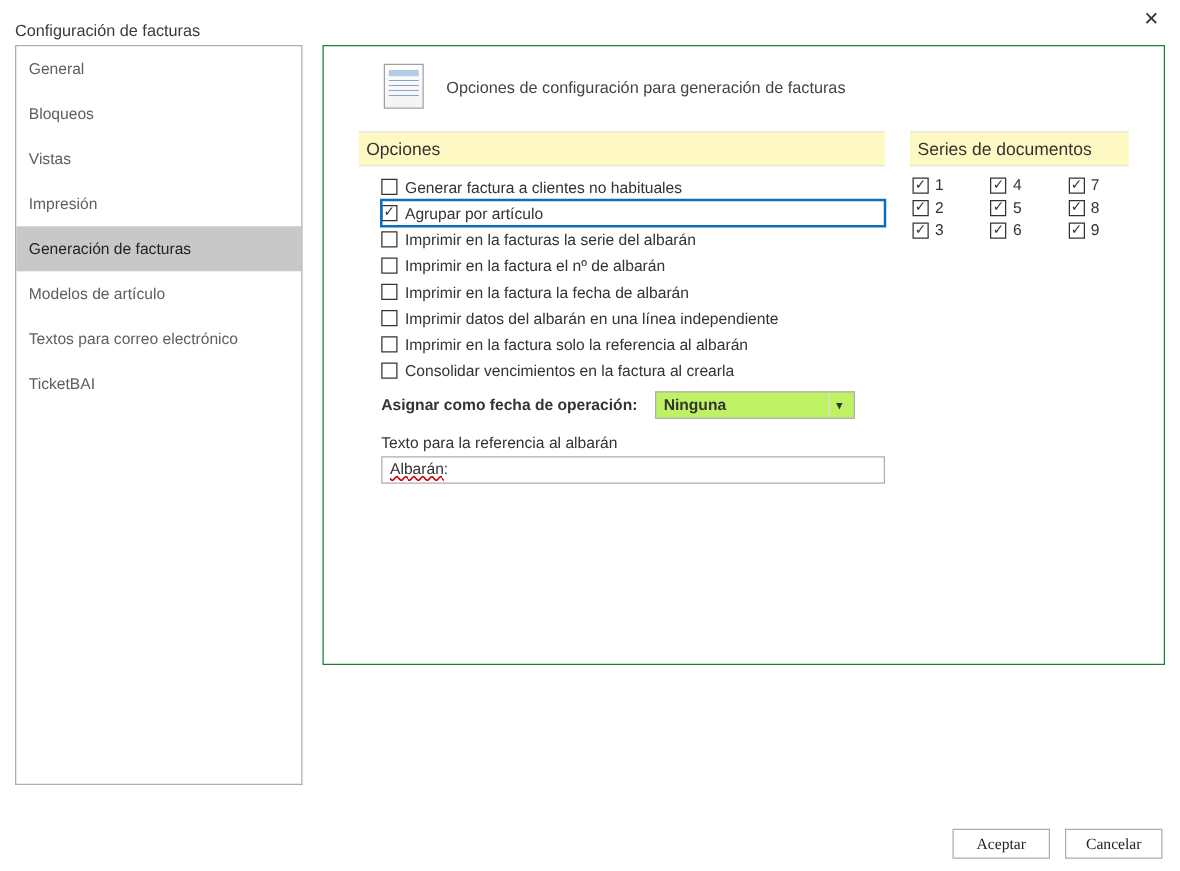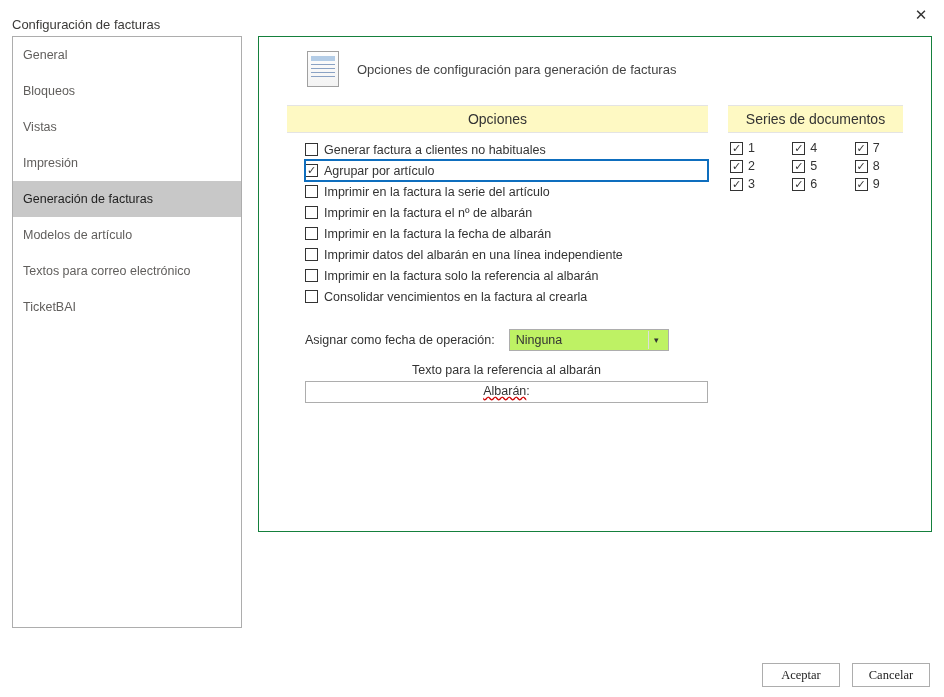--- a/index.html
+++ b/index.html
@@ -33,21 +33,20 @@
       justify-content: center;
       font-size: 15px;
       color: #333;
       cursor: pointer;
     }
     .body {
       height: 640px;
       padding: 6px 12px 0 12px;
       display: flex;
       gap: 16px;
-      text-align: center;
     }
     .sidebar {
       width: 230px;
       height: 592px;
       border: 1px solid #adadad;
       background: #fff;
     }
     .sidebar-item {
       height: 36px;
       padding: 0 10px;
@@ -145,22 +144,23 @@
       font-size: 11px;
       line-height: 1;
       background: #fff;
       color: #333;
       cursor: pointer;
     }
     .assign-row {
       display: flex;
       align-items: center;
       gap: 14px;
-      margin-top: 22px;
+      margin-top: 6px;
       margin-left: 18px;
+      font-weight: bold;
     }
     .assign-row label {
       font-size: 12.5px;
       color: #333;
     }
     .combo {
       width: 160px;
       height: 22px;
       border: 1px solid #adadad;
       background: #bef264;
@@ -272,21 +272,21 @@
             <div class="opt-row">
               <span class="cb"></span>
               <span>Generar factura a clientes no habituales</span>
             </div>
             <div class="opt-row highlight">
               <span class="cb">✓</span>
               <span>Agrupar por artículo</span>
             </div>
             <div class="opt-row">
               <span class="cb"></span>
-              <span>Imprimir en la factura la serie del artículo</span>
+              <span>Imprimir en la facturas la serie del albarán</span>
             </div>
             <div class="opt-row">
               <span class="cb"></span>
               <span>Imprimir en la factura el nº de albarán</span>
             </div>
             <div class="opt-row">
               <span class="cb"></span>
               <span>Imprimir en la factura la fecha de albarán</span>
             </div>
             <div class="opt-row">

